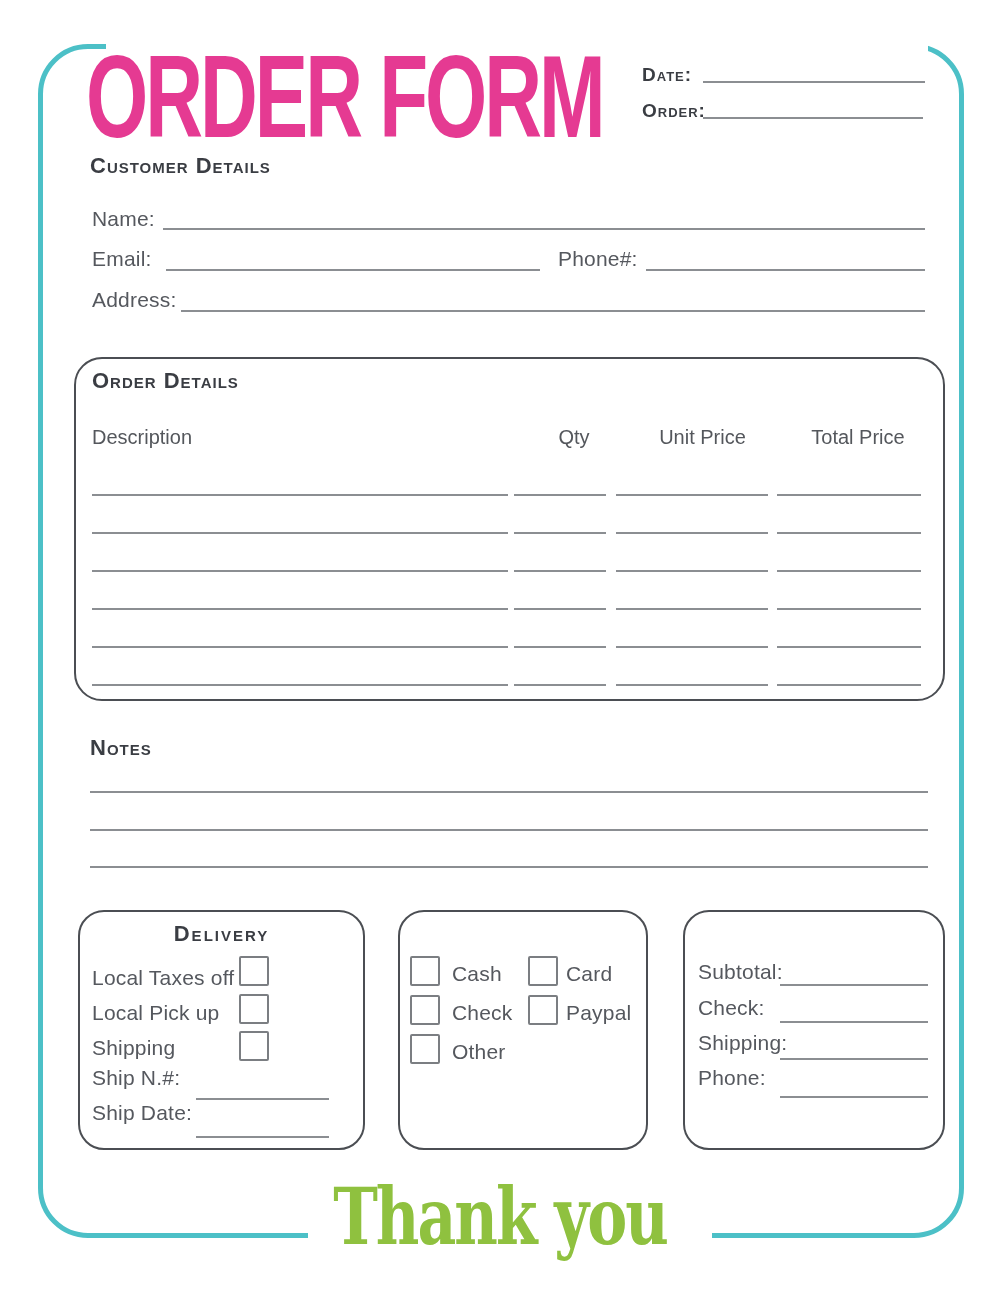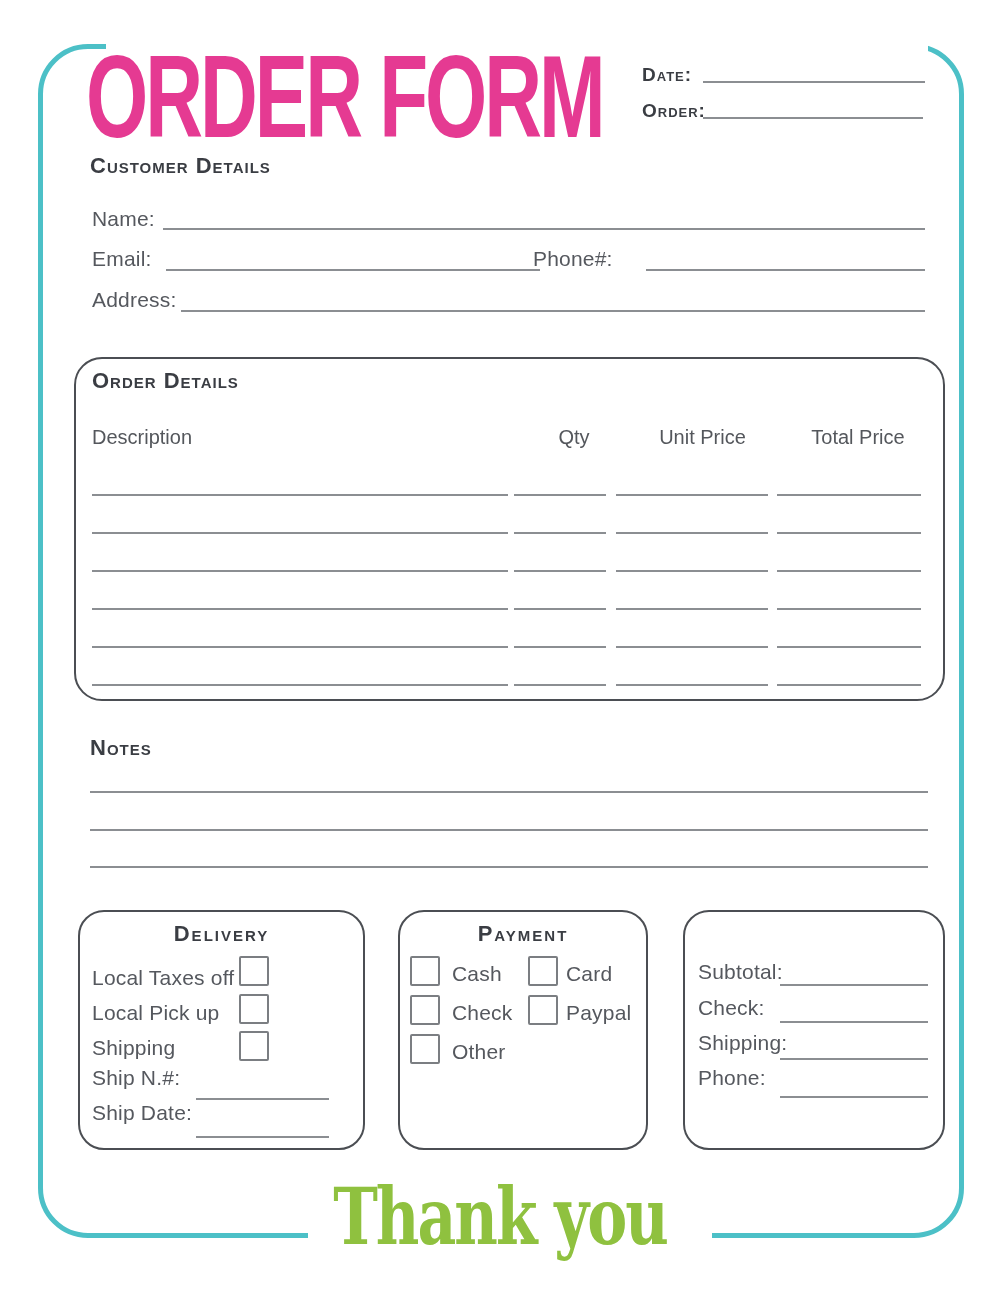--- a/index.html
+++ b/index.html
@@ -67,21 +67,21 @@
   <span class="sc small" style="left:642px;top:100px;">Order:</span>
   <div class="fline" style="left:703px;top:117px;width:220px;"></div>
 
   <span class="sc" style="left:90px;top:153px;">Customer Details</span>
 
   <span class="label" style="left:92px;top:207px;">Name:</span>
   <div class="fline" style="left:163px;top:228px;width:762px;"></div>
 
   <span class="label" style="left:92px;top:247px;">Email:</span>
   <div class="fline" style="left:166px;top:269px;width:374px;"></div>
-  <span class="label" style="left:533px;top:247px;">Phone#:</span>
+  <span class="label" style="left:558px;top:247px;">Phone#:</span>
   <div class="fline" style="left:646px;top:269px;width:279px;"></div>
 
   <span class="label" style="left:92px;top:288px;">Address:</span>
   <div class="fline" style="left:181px;top:310px;width:744px;"></div>
 
   <div class="box" style="left:74px;top:357px;width:871px;height:344px;"></div>
   <span class="sc" style="left:92px;top:368px;">Order Details</span>
 
   <span class="colhead" style="left:92px;top:426px;">Description</span>
   <span class="colhead" style="left:540px;top:426px;width:68px;text-align:center;">Qty</span>
@@ -141,21 +141,20 @@
   <div class="cb" style="left:239px;top:994px;"></div>
   <span class="label" style="left:92px;top:1036px;">Shipping</span>
   <div class="cb" style="left:239px;top:1031px;"></div>
 
   <span class="label" style="left:92px;top:1066px;">Ship N.#:</span>
   <div class="fline" style="left:196px;top:1098px;width:133px;"></div>
   <span class="label" style="left:92px;top:1101px;">Ship Date:</span>
   <div class="fline" style="left:196px;top:1136px;width:133px;"></div>
 
   <div class="box" style="left:398px;top:910px;width:250px;height:240px;border-radius:26px;"></div>
-  <span class="boxhead" style="left:398px;top:921px;width:250px;">Payment</span>
 
   <div class="cb" style="left:410px;top:956px;"></div>
   <span class="label" style="left:452px;top:962px;">Cash</span>
   <div class="cb" style="left:410px;top:995px;"></div>
   <span class="label" style="left:452px;top:1001px;">Check</span>
   <div class="cb" style="left:410px;top:1034px;"></div>
   <span class="label" style="left:452px;top:1040px;">Other</span>
 
   <div class="cb" style="left:528px;top:956px;"></div>
   <span class="label" style="left:566px;top:962px;">Card</span>

